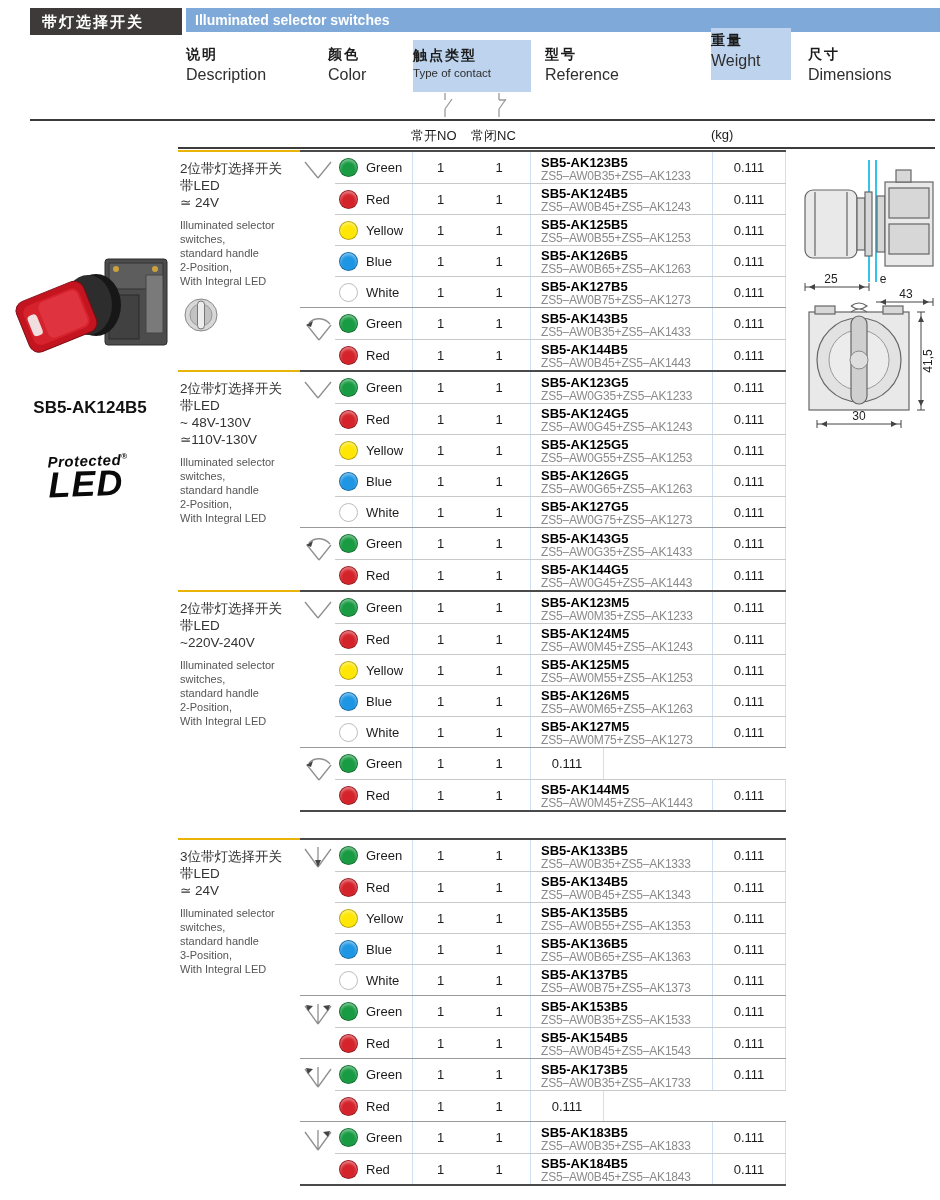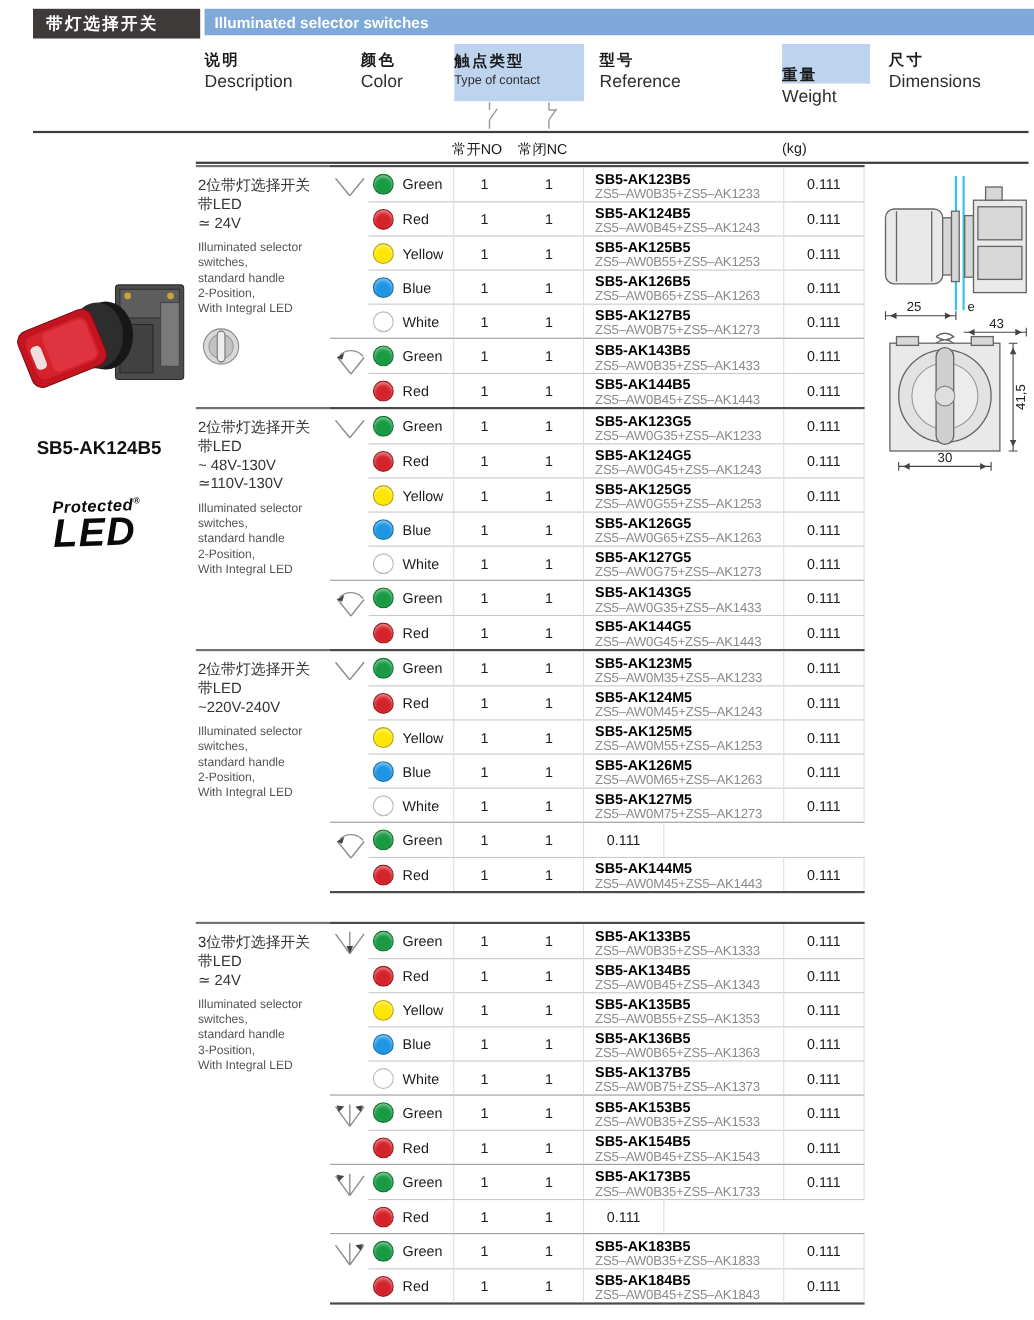--- a/index.html
+++ b/index.html
@@ -21,21 +21,21 @@
   .hl{background:#bed4ee}
   .center{}
   .rule{background:#3c3c3c;height:2px}
   .subhdr{font-size:13px;color:#1b1b1b}
 
   
   #catalog-table{left:178px;top:150px;width:608px}
   .block{display:flex;align-items:stretch}
   .block + .block{margin-top:0}
   .block:nth-child(4){margin-top:26px}
-  .desc-cell{width:122px;border-top:2px solid #737373;padding:8px 2px 0 2px}
+  .desc-cell{width:122px;border-top:2px solid #eab308;padding:8px 2px 0 2px}
   .groups{width:486px;border-top:2px solid #4a4a4a}
   .block:nth-child(3) .groups,.block:nth-child(4) .groups{border-bottom:2px solid #4a4a4a}
   .desc-zh .zh-line{font-size:13.5px;color:#333;line-height:17px}
   .desc-en{margin-top:7px}
   .desc-en .en-line{font-size:11px;color:#555;line-height:14px}
   .knob{margin:8px 0 0 2px}
   .group{display:flex}
   .group + .group{border-top:1px solid #9a9a9a}
   .gicon{width:35px;padding-top:5px;text-align:center}
   .grows{width:451px}
@@ -86,21 +86,21 @@
     <div class="en">Color</div>
   </div>
   <div class="abs colhdr center hl" style="left:413px;top:40px;width:118px;height:52px;padding-top:7px">
     <div class="zh">触点类型</div>
     <div class="en" style="font-size:11.5px">Type of contact</div>
   </div>
   <div class="abs colhdr" style="left:545px;top:46px">
     <div class="zh">型号</div>
     <div class="en">Reference</div>
   </div>
-  <div class="abs colhdr center hl" style="left:711px;top:40px;width:80px;height:36px;padding-top:20px">
+  <div class="abs colhdr center hl" style="left:711px;top:28px;width:80px;height:52px;padding-top:4px">
     <div class="zh">重量</div>
     <div class="en">Weight</div>
   </div>
   <div class="abs colhdr center" style="left:808px;top:46px;width:110px">
     <div class="zh">尺寸</div>
     <div class="en">Dimensions</div>
   </div>
 
   <div class="abs" style="left:433px;top:90px">
     <svg width="24" height="30" viewBox="0 0 24 30">

